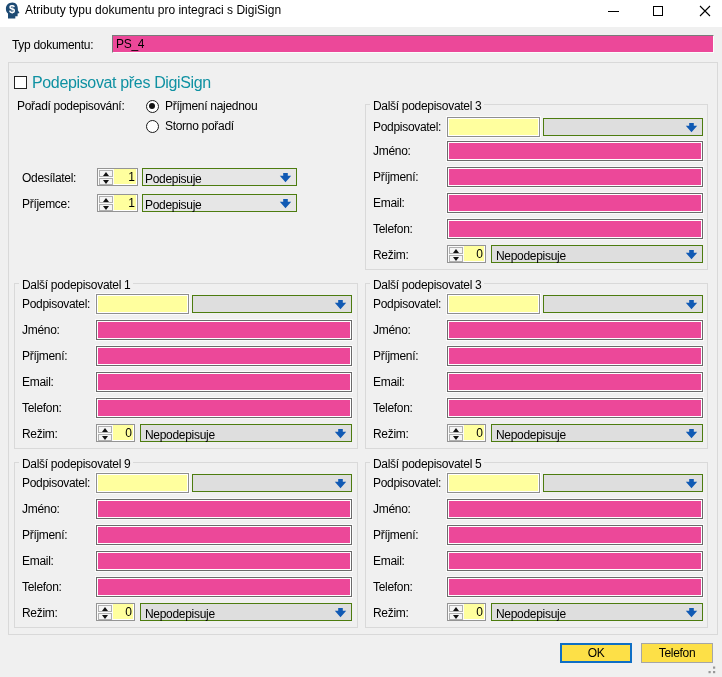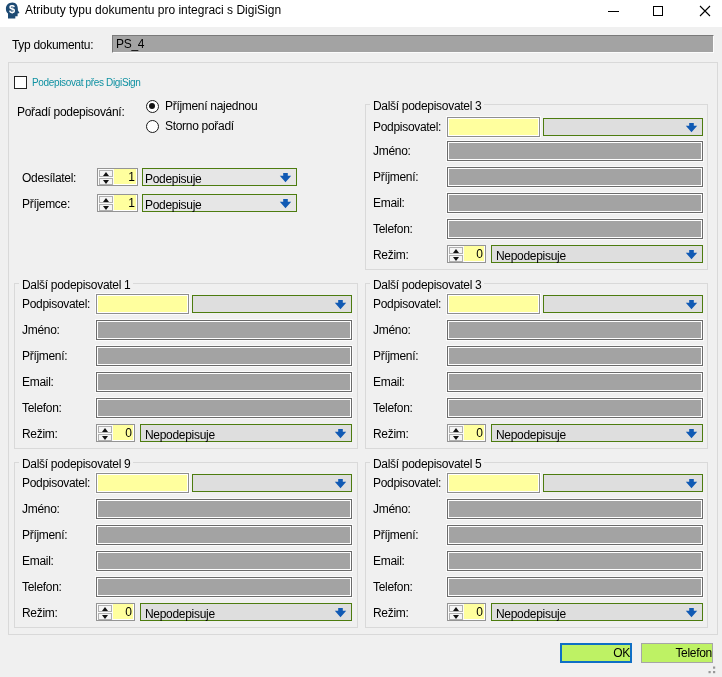--- a/index.html
+++ b/index.html
@@ -1,60 +1,60 @@
 <!DOCTYPE html>
 <html><head><meta charset="utf-8"><title>Atributy</title><style>
 html,body{margin:0;padding:0}
 body{width:722px;height:677px;background:#f0f0f0;font-family:"Liberation Sans",sans-serif;font-size:12px;color:#000;position:relative;overflow:hidden}
 .lbl{position:absolute;white-space:nowrap;line-height:14px;letter-spacing:-0.3px}
 .glbl{position:absolute;white-space:nowrap;line-height:14px;letter-spacing:-0.3px;background:#f0f0f0;padding:0 3px;z-index:2}
 .field{position:absolute;box-sizing:border-box;border:1px solid #6b6b6b;line-height:17px;box-shadow:inset 0 0 0 1px #fff,0 0 0 1px rgba(252,252,252,0.9)}
 .sunk{border-color:#7a7a7a #fcfcfc #fcfcfc #7a7a7a;box-shadow:none;line-height:16px}
 .field>.ct{padding-left:3px}
 .sunk>.ct{padding-left:3px}
-.cyan{background:#a3a3a3}
+.cyan{background:#ec4899}
 .yellow{background:#ffff9e;border-color:#8f8f8f}
 .ct{padding-left:4px;letter-spacing:-0.3px}
 .lt>.ct{padding-left:2px}
 .combo{position:absolute;height:18px;box-sizing:border-box;border:1px solid #4d7c0f;background:#dedede;line-height:20px}
 .combo.lt{background:#e6e6e6}
 .ar{position:absolute;right:4px;top:4px}
 .spin{position:absolute;height:18px;box-sizing:border-box;border:1px solid #949494;background:#ffff9e;display:flex;box-shadow:inset -1px -1px 0 #fff}
 .sbc{width:16px;background:#fbfbfb;display:flex;flex-direction:column}
 .sb{height:7px;box-sizing:border-box;border:1px solid #b0b0b0;background:#f5f5f5;margin:0 1px;position:relative}
 .sb.up{margin-top:1px}
 .sb.dn{margin-top:1px}
 .sb.up::after{content:"";position:absolute;left:50%;top:50%;transform:translate(-50%,-50%);border-left:3.3px solid transparent;border-right:3.3px solid transparent;border-bottom:4.2px solid #111}
 .sb.dn::after{content:"";position:absolute;left:50%;top:50%;transform:translate(-50%,-50%);border-left:3.3px solid transparent;border-right:3.3px solid transparent;border-top:4.2px solid #111}
 .sv{flex:1;text-align:right;padding-right:2px;line-height:16px}
 .grp{position:absolute;box-sizing:border-box;border:1px solid #d9d9d9}
 .radio{position:absolute;width:13px;height:13px;box-sizing:border-box;border:1.5px solid #1a1a1a;border-radius:50%;background:#fff}
 .radio.sel::after{content:"";position:absolute;left:2px;top:2px;width:6px;height:6px;border-radius:3px;background:#111}
 .cb{position:absolute;width:13px;height:13px;box-sizing:border-box;border:1.4px solid #222;background:#fff}
-.btn{position:absolute;box-sizing:border-box;background:#bef264;text-align:right;letter-spacing:-0.3px}
-.teal{color:#0f91a2;font-size:10px;letter-spacing:-0.35px}
+.btn{position:absolute;box-sizing:border-box;background:#fde047;text-align:center;letter-spacing:-0.3px}
+.teal{color:#0f91a2;font-size:16px;letter-spacing:-0.35px}
 .ttl{letter-spacing:0}
 </style></head><body>
 <div style="position:absolute;left:0;top:0;width:722px;height:27px;background:#fff"></div>
 <svg style="position:absolute;left:5px;top:2px" width="15" height="17" viewBox="0 0 15 17">
 <path d="M7.4,0.6 C3.5,0.6 0.9,3.4 0.9,6.9 C0.9,8.9 1.8,10.5 3.0,11.6 L3.0,16.6 L10.3,16.6 L10.3,14.2 L12.6,14.2 L12.6,11.4 L14.5,10.9 L12.9,8.2 C13.1,3.6 11.3,0.6 7.4,0.6 Z" fill="#1d4a73"></path>
 <text x="7" y="10.8" font-size="11" font-weight="bold" fill="#fff" text-anchor="middle" font-family="Liberation Sans,sans-serif">$</text>
   </svg>
 <div class="lbl ttl" style="left:25px;top:3px">Atributy typu dokumentu pro integraci s DigiSign</div>
 <div style="position:absolute;left:608px;top:11px;width:11px;height:1px;background:#000"></div>
 <div style="position:absolute;left:653px;top:6px;width:10px;height:10px;box-sizing:border-box;border:1px solid #000"></div>
 <svg style="position:absolute;left:699px;top:5px" width="12" height="12" viewBox="0 0 12 12">
     <path d="M1,1 L11,11 M1,11 L11,1" stroke="#000" stroke-width="1.1"></path>
   </svg>
 <div class="lbl " style="left:12px;top:38px">Typ dokumentu:</div>
 <div class="field cyan sunk" style="left:112px;top:35px;width:602px;height:18px"><span class="ct">PS_4</span></div>
 <div class="grp" style="left:8px;top:62px;width:710px;height:573px"></div>
 <div class="cb" style="left:14px;top:76px"></div>
 <div class="lbl teal" style="left:32px;top:76px">Podepisovat přes DigiSign</div>
-<div class="lbl " style="left:17px;top:105px">Pořadí podepisování:</div>
+<div class="lbl " style="left:17px;top:99px">Pořadí podepisování:</div>
 <div class="radio sel" style="left:145.5px;top:99.5px"></div>
 <div class="lbl " style="left:165px;top:99px">Příjmení najednou</div>
 <div class="radio" style="left:145.5px;top:119.5px"></div>
 <div class="lbl " style="left:165px;top:119px">Storno pořadí</div>
 <div class="lbl " style="left:22px;top:171px">Odesílatel:</div>
 <div class="spin" style="left:97px;top:168px;width:41px">
     <div class="sbc">
       <div class="sb up"></div>
       <div class="sb dn"></div>
     </div>

